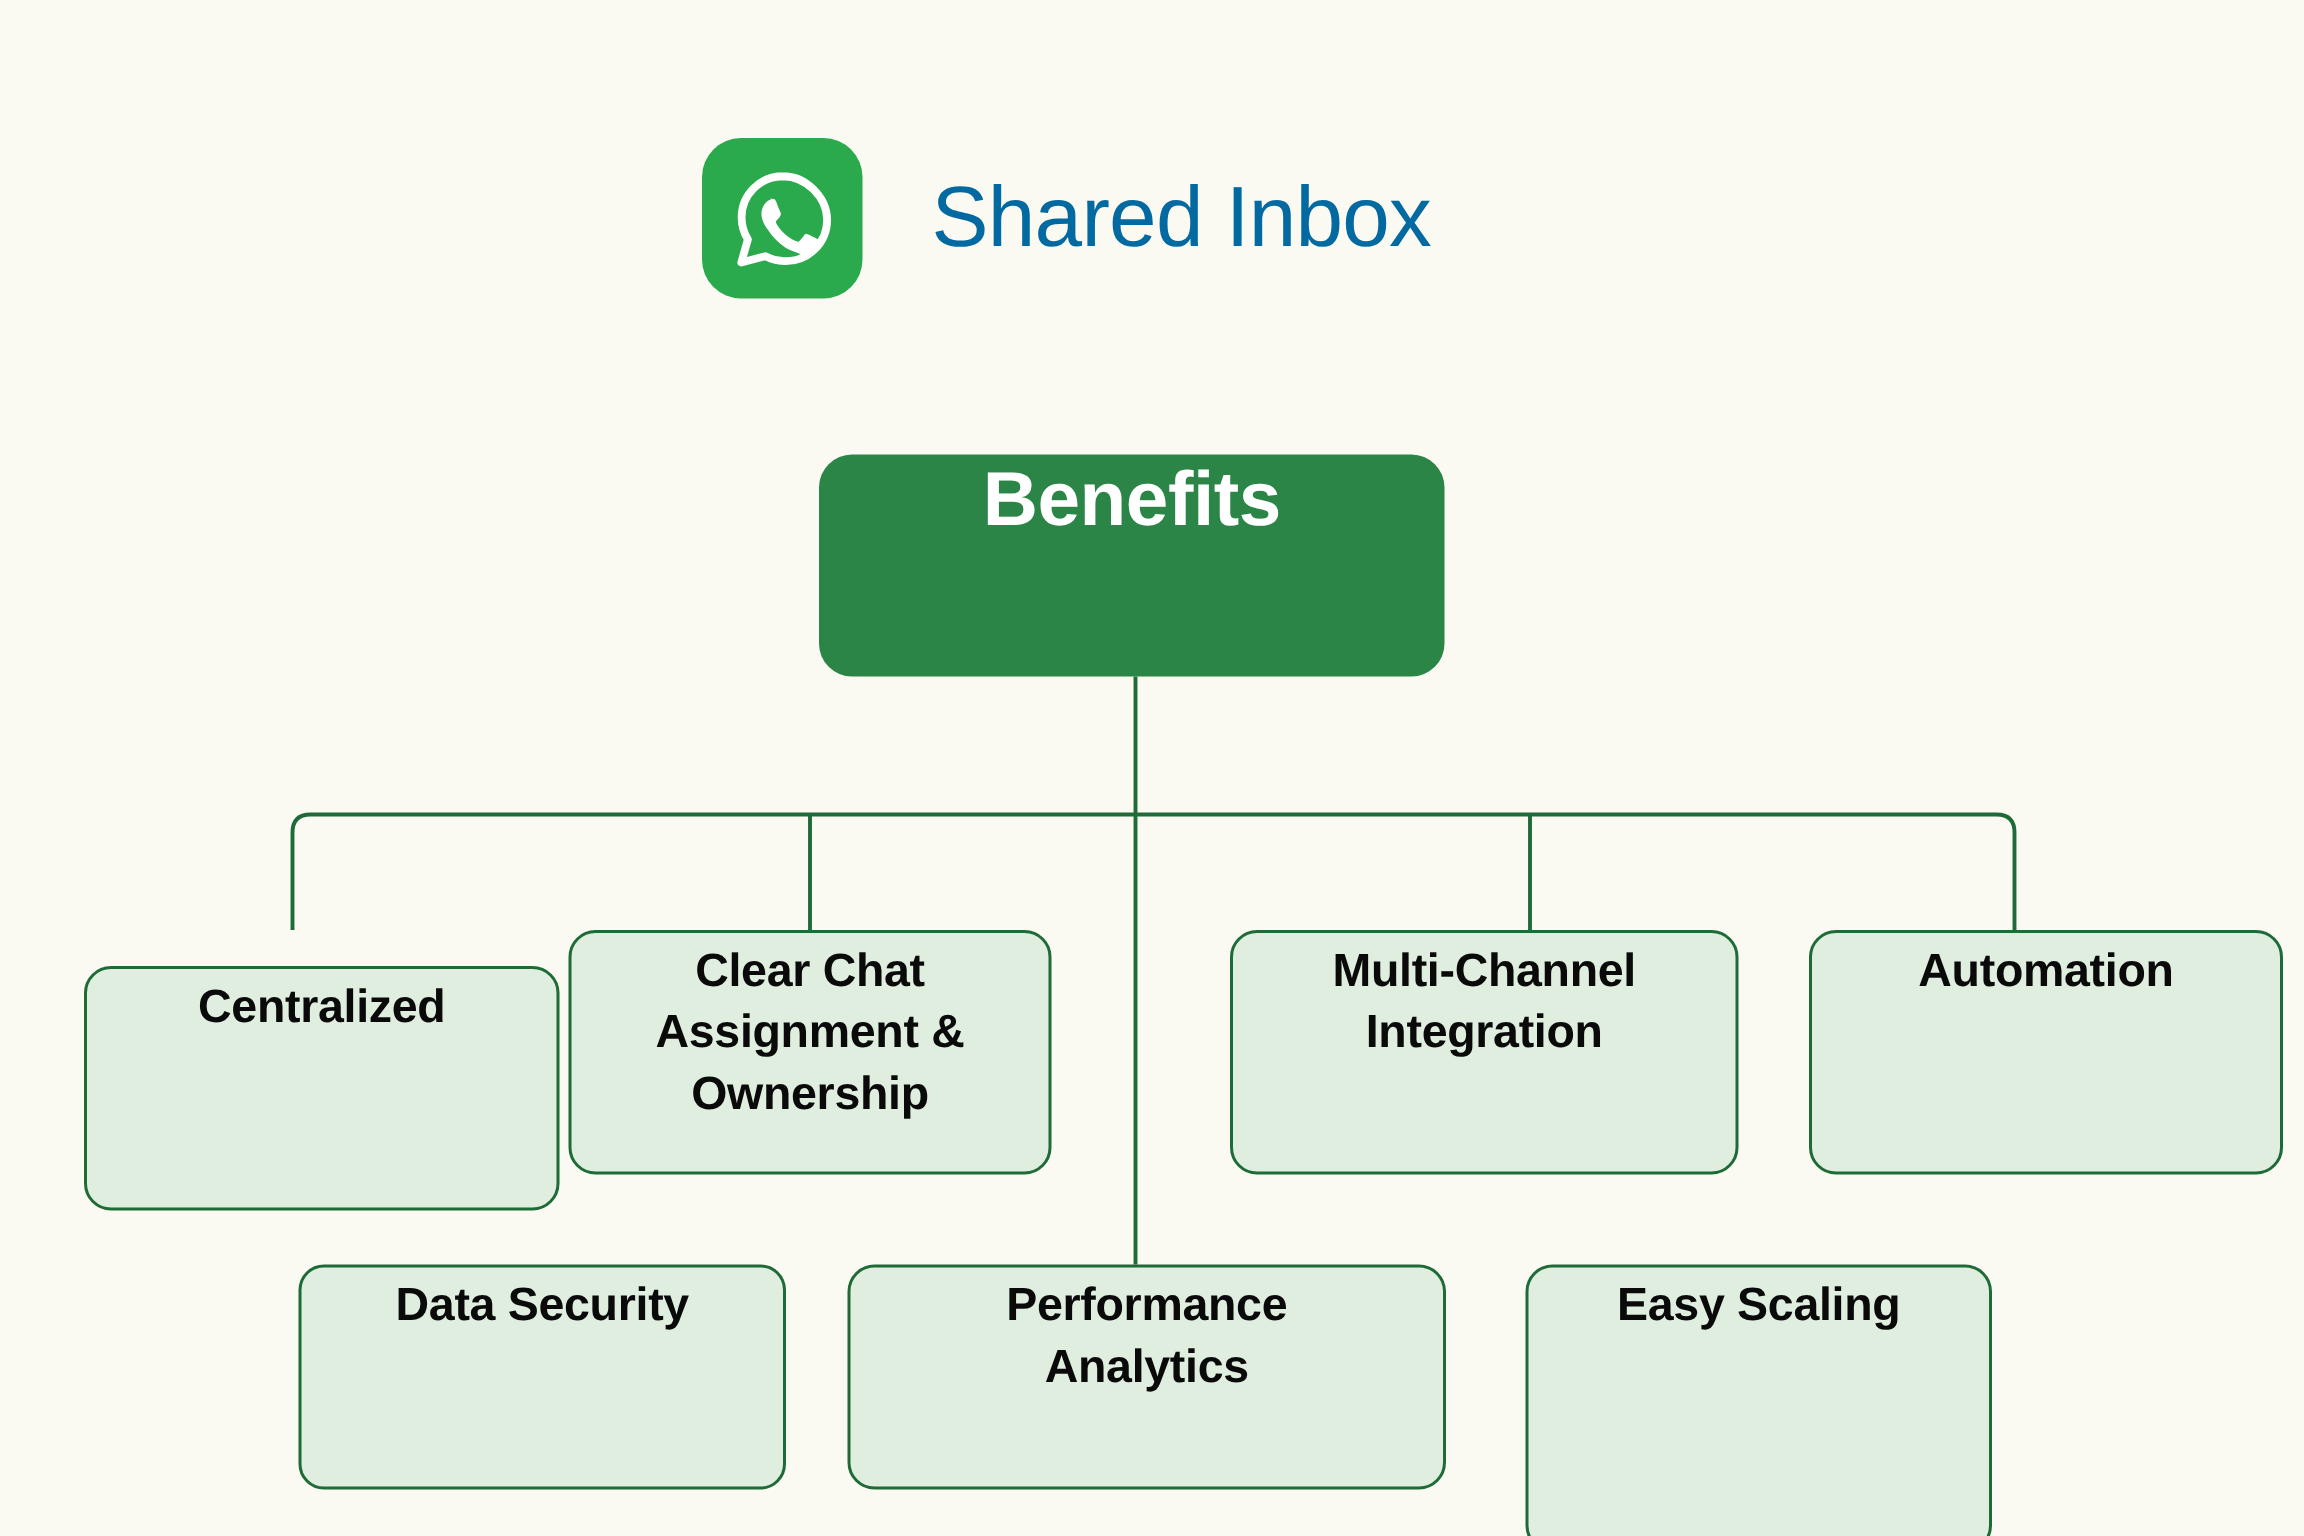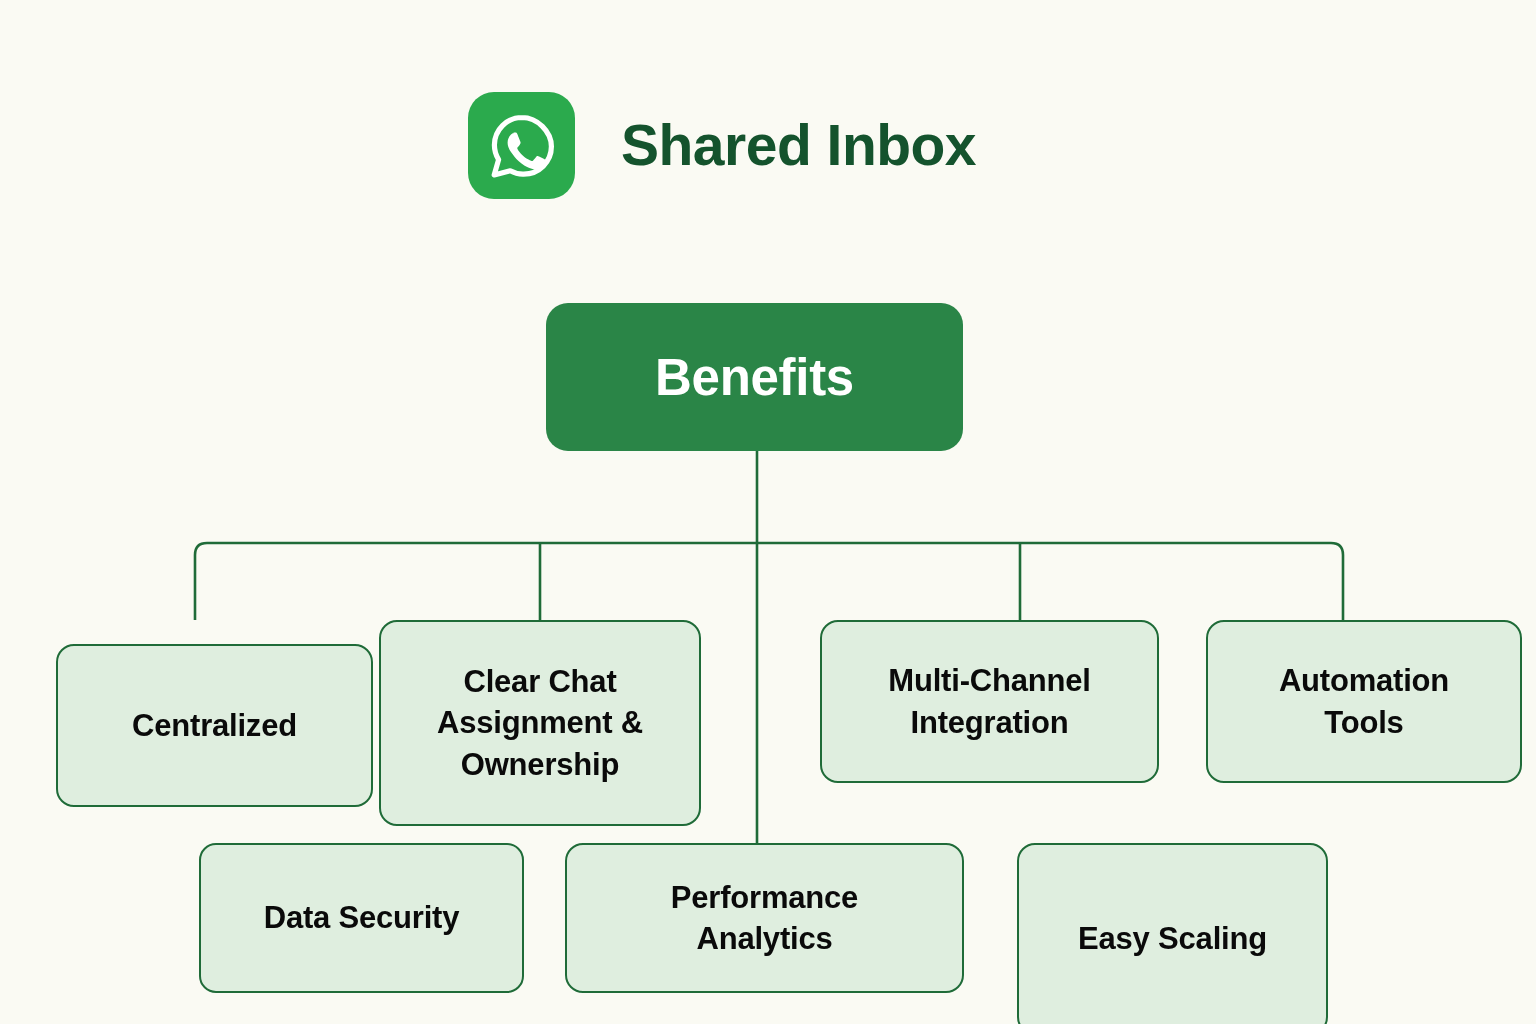--- a/index.html
+++ b/index.html
@@ -35,43 +35,42 @@
     border-radius: 26px;
     background: #2BAA4D;
     display: flex;
     align-items: center;
     justify-content: center;
     flex: none;
   }
   #wa-icon svg { display: block; }
   #page-title {
     font-size: 57px;
-    font-weight: bold;
-    color: #14532d;
+    font-weight: normal;
+    color: #0369a1;
     letter-spacing: -0.5px;
     white-space: nowrap;
     line-height: 1;
   }
 
   
   #connectors {
     position: absolute;
     left: 0;
     top: 0;
     width: 1536px;
     height: 1024px;
     pointer-events: none;
   }
 
   
   .node {
     position: absolute;
     box-sizing: border-box;
     display: flex;
-    align-items: center;
     justify-content: center;
     text-align: center;
     border-radius: 18px;
   }
   .node-root {
     background: #2A8547;
     color: #FFFFFF;
     font-size: 51px;
     font-weight: bold;
     border-radius: 22px;
@@ -121,39 +120,38 @@
   <div class="node node-root" style="left:546px; top:303px; width:417px; height:148px;">
     <span>Benefits</span>
   </div>
 
   <div class="node node-leaf" style="left:56px; top:644px; width:317px; height:163px;">
     <div>
       <span>Centralized</span>
     </div>
   </div>
 
-  <div class="node node-leaf" style="left:379px; top:620px; width:322px; height:206px;">
+  <div class="node node-leaf" style="left:379px; top:620px; width:322px; height:163px;">
     <div>
       <span>Clear Chat</span>
       <span>Assignment &amp;</span>
       <span>Ownership</span>
     </div>
   </div>
 
   <div class="node node-leaf" style="left:820px; top:620px; width:339px; height:163px;">
     <div>
       <span>Multi-Channel</span>
       <span>Integration</span>
     </div>
   </div>
 
   <div class="node node-leaf" style="left:1206px; top:620px; width:316px; height:163px;">
     <div>
       <span>Automation</span>
-      <span>Tools</span>
     </div>
   </div>
 
   <div class="node node-leaf" style="left:199px; top:843px; width:325px; height:150px;border-radius:17px;">
     <div>
       <span>Data Security</span>
     </div>
   </div>
 
   <div class="node node-leaf" style="left:565px; top:843px; width:399px; height:150px;">

